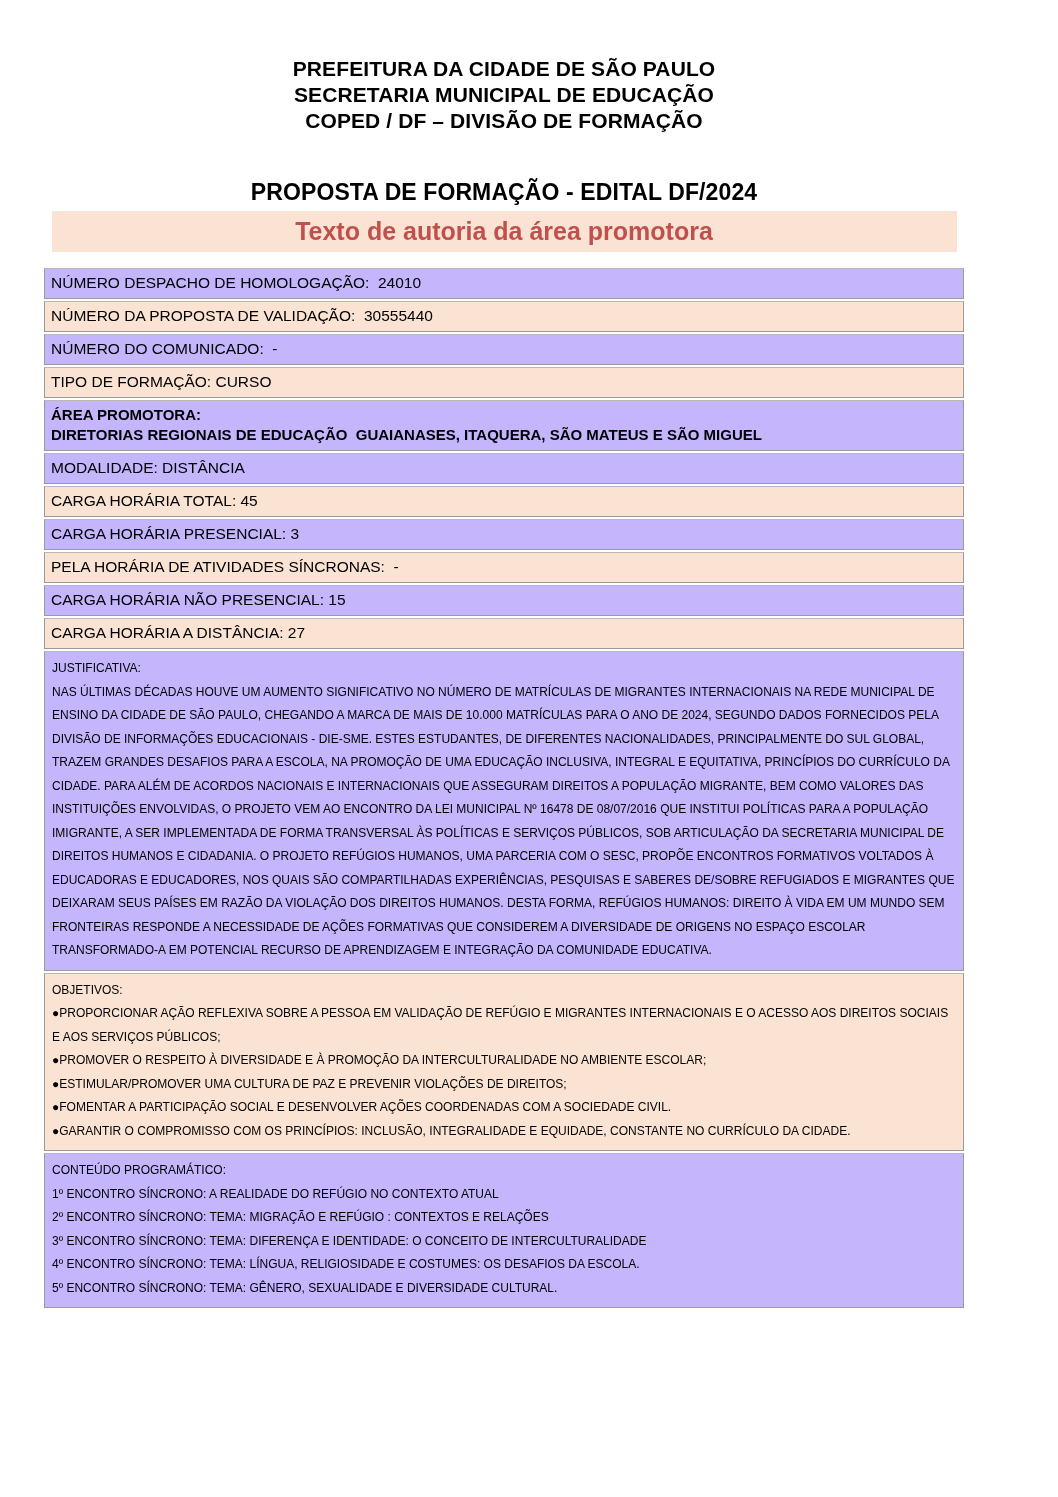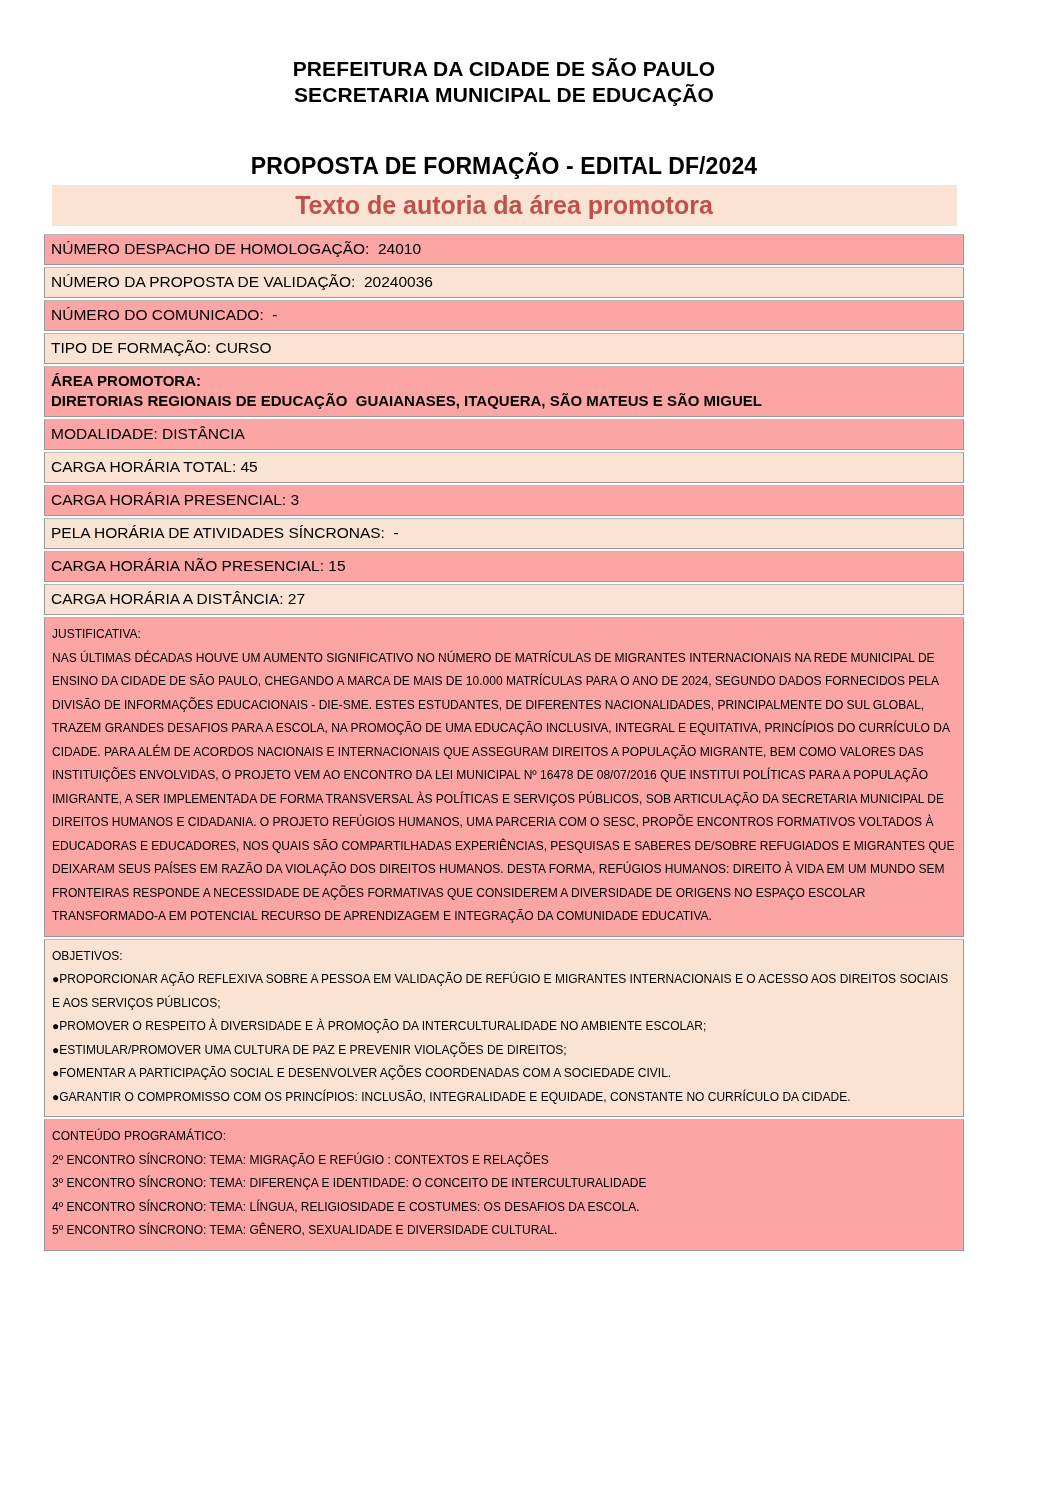--- a/index.html
+++ b/index.html
@@ -30,42 +30,42 @@
     letter-spacing:.1px;
     white-space:nowrap;
   }
   .doc-header .hl.big{
     font-size:23px;
     padding-top:1px;
     margin-top:44px;
   }
   
   .title-band{
-    margin:6px auto 8px auto;
+    margin:6px auto 16px auto;
     width:905px;
     background:#FBE3D3;
     text-align:center;
     padding:5px 0 6px 0;
   }
   .title-band .t{
     color:#C0504D;
     font-size:25px;
     font-weight:bold;
     line-height:30px;
   }
   
   .rows{
     width:920px;
     margin:4px auto 0 auto;
   }
   .row{
     box-sizing:border-box;
     border:1px solid #9a9a9a;
     border-top-color:#b9b9b9;
-    background:#fca5a5;
+    background:#c4b5fd;
     padding:4px 5px 5px 6px;
     margin-bottom:2px;
     font-size:15.5px;
     line-height:20px;
   }
   .row.shaded{ background:#FBE3D3; }
   .row.bold{ font-weight:bold; font-size:15px; }
   .row .ln{ display:block; white-space:pre-wrap; }
   .row.block{
     line-height:23.5px;
@@ -75,33 +75,34 @@
   .row.block .ln{ white-space:pre-wrap; }
 </style>
 </head>
 <body>
 
 <div class="page">
 
   <div class="doc-header">
     <div class="hl">PREFEITURA DA CIDADE DE SÃO PAULO</div>
     <div class="hl">SECRETARIA MUNICIPAL DE EDUCAÇÃO</div>
+    <div class="hl">COPED / DF – DIVISÃO DE FORMAÇÃO</div>
     <div class="hl big">PROPOSTA DE FORMAÇÃO - EDITAL DF/2024</div>
   </div>
 
   <div class="title-band">
     <div class="t">Texto de autoria da área promotora</div>
   </div>
 
   <div class="rows">
       <div class="row">
         <span class="ln">NÚMERO DESPACHO DE HOMOLOGAÇÃO:  24010</span>
       </div>
       <div class="row shaded">
-        <span class="ln">NÚMERO DA PROPOSTA DE VALIDAÇÃO:  20240036</span>
+        <span class="ln">NÚMERO DA PROPOSTA DE VALIDAÇÃO:  30555440</span>
       </div>
       <div class="row">
         <span class="ln">NÚMERO DO COMUNICADO:  -</span>
       </div>
       <div class="row shaded">
         <span class="ln">TIPO DE FORMAÇÃO: CURSO</span>
       </div>
       <div class="row bold">
         <span class="ln">ÁREA PROMOTORA:</span>
         <span class="ln">DIRETORIAS REGIONAIS DE EDUCAÇÃO  GUAIANASES, ITAQUERA, SÃO MATEUS E SÃO MIGUEL</span>
@@ -131,20 +132,21 @@
       <div class="row shaded block">
         <span class="ln">OBJETIVOS:</span>
         <span class="ln">●PROPORCIONAR AÇÃO REFLEXIVA SOBRE A PESSOA EM VALIDAÇÃO DE REFÚGIO E MIGRANTES INTERNACIONAIS E O ACESSO AOS DIREITOS SOCIAIS E AOS SERVIÇOS PÚBLICOS;</span>
         <span class="ln">●PROMOVER O RESPEITO À DIVERSIDADE E À PROMOÇÃO DA INTERCULTURALIDADE NO AMBIENTE ESCOLAR;</span>
         <span class="ln">●ESTIMULAR/PROMOVER UMA CULTURA DE PAZ E PREVENIR VIOLAÇÕES DE DIREITOS;</span>
         <span class="ln">●FOMENTAR A PARTICIPAÇÃO SOCIAL E DESENVOLVER AÇÕES COORDENADAS COM A SOCIEDADE CIVIL.</span>
         <span class="ln">●GARANTIR O COMPROMISSO COM OS PRINCÍPIOS: INCLUSÃO, INTEGRALIDADE E EQUIDADE, CONSTANTE NO CURRÍCULO DA CIDADE.</span>
       </div>
       <div class="row block">
         <span class="ln">CONTEÚDO PROGRAMÁTICO:</span>
+        <span class="ln">1º ENCONTRO SÍNCRONO: A REALIDADE DO REFÚGIO NO CONTEXTO ATUAL</span>
         <span class="ln">2º ENCONTRO SÍNCRONO: TEMA: MIGRAÇÃO E REFÚGIO : CONTEXTOS E RELAÇÕES</span>
         <span class="ln">3º ENCONTRO SÍNCRONO: TEMA: DIFERENÇA E IDENTIDADE: O CONCEITO DE INTERCULTURALIDADE</span>
         <span class="ln">4º ENCONTRO SÍNCRONO: TEMA: LÍNGUA, RELIGIOSIDADE E COSTUMES: OS DESAFIOS DA ESCOLA.</span>
         <span class="ln">5º ENCONTRO SÍNCRONO: TEMA: GÊNERO, SEXUALIDADE E DIVERSIDADE CULTURAL.</span>
       </div>
     </div>
 
 </div>
 
 </body></html>

